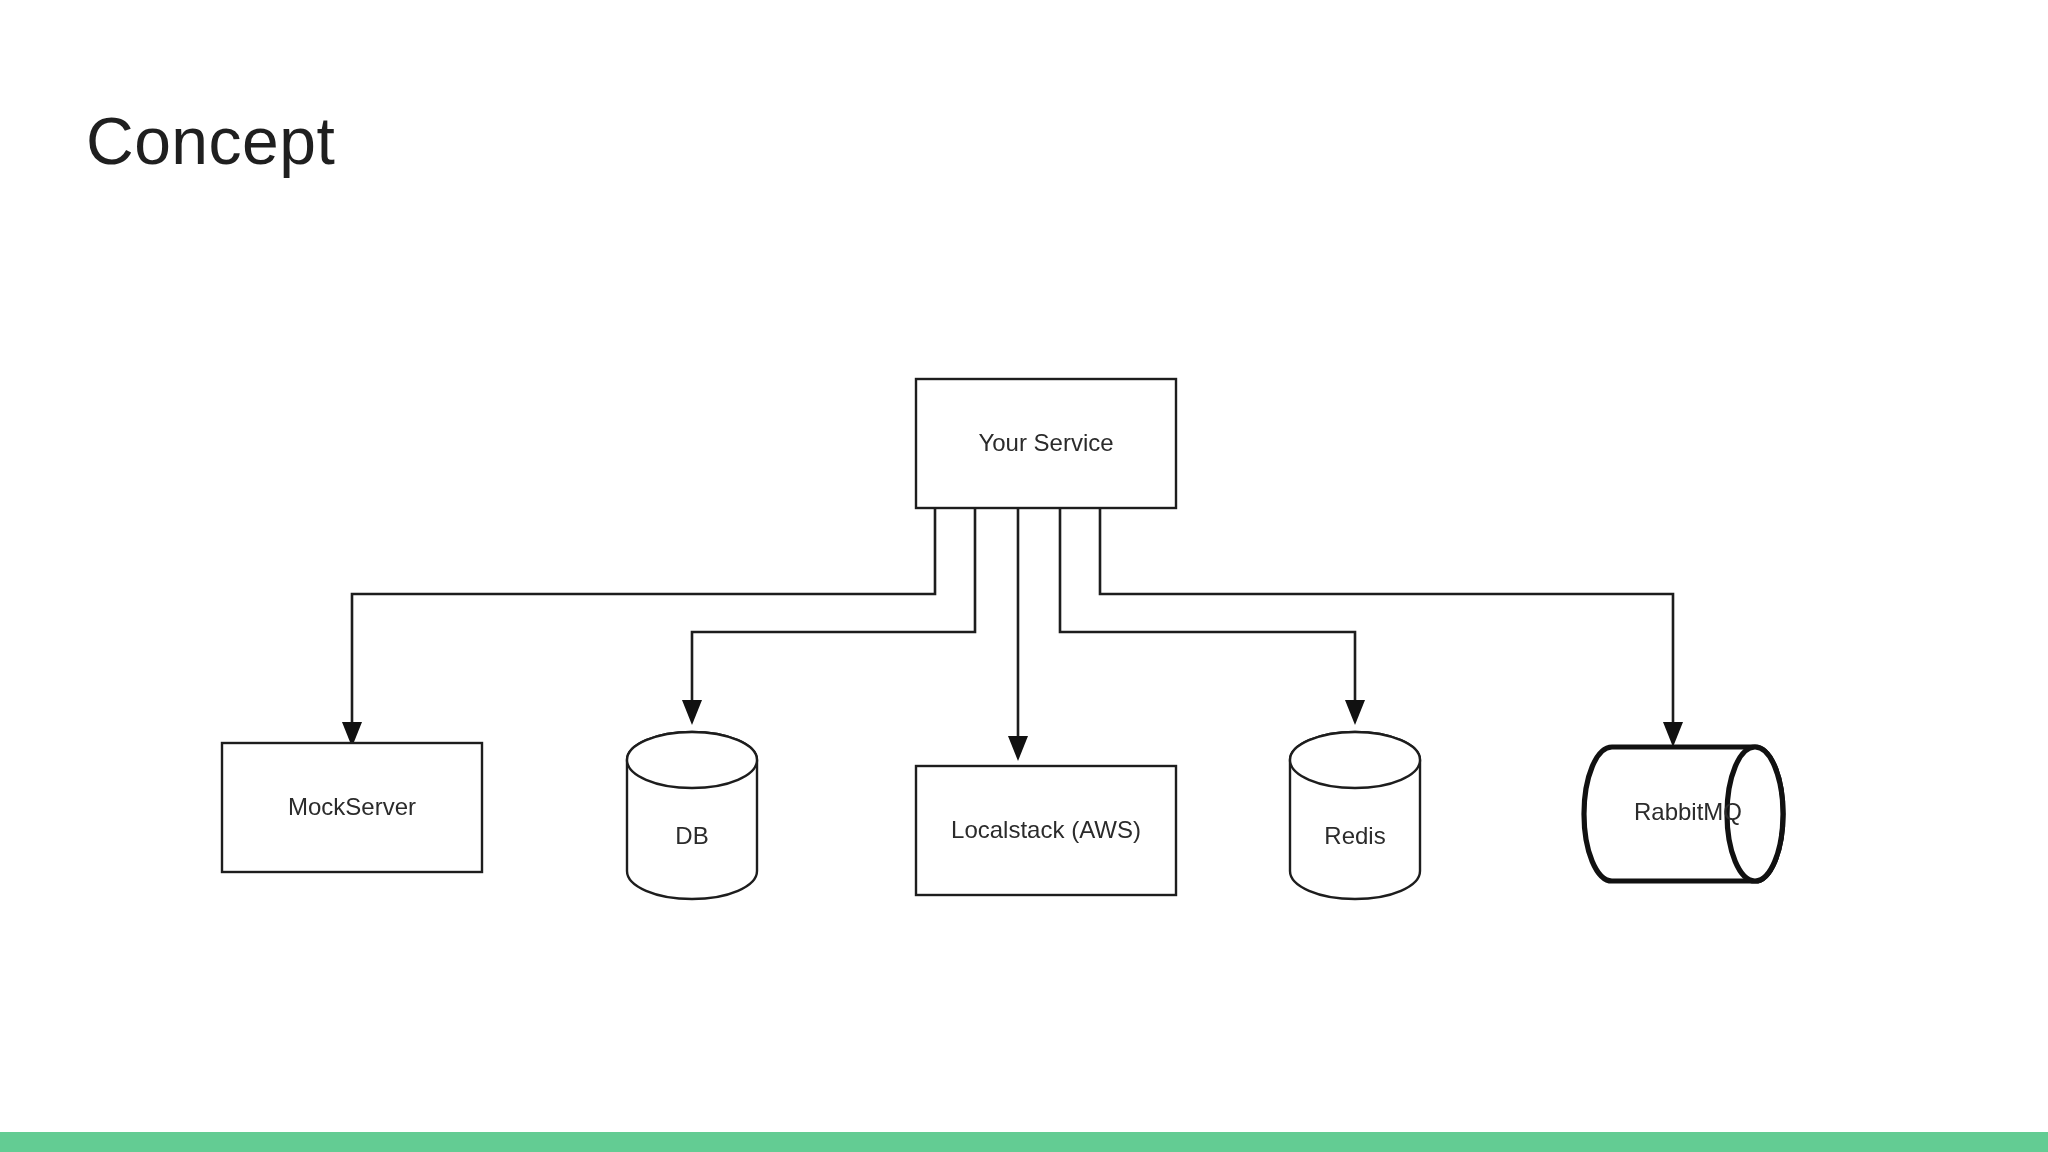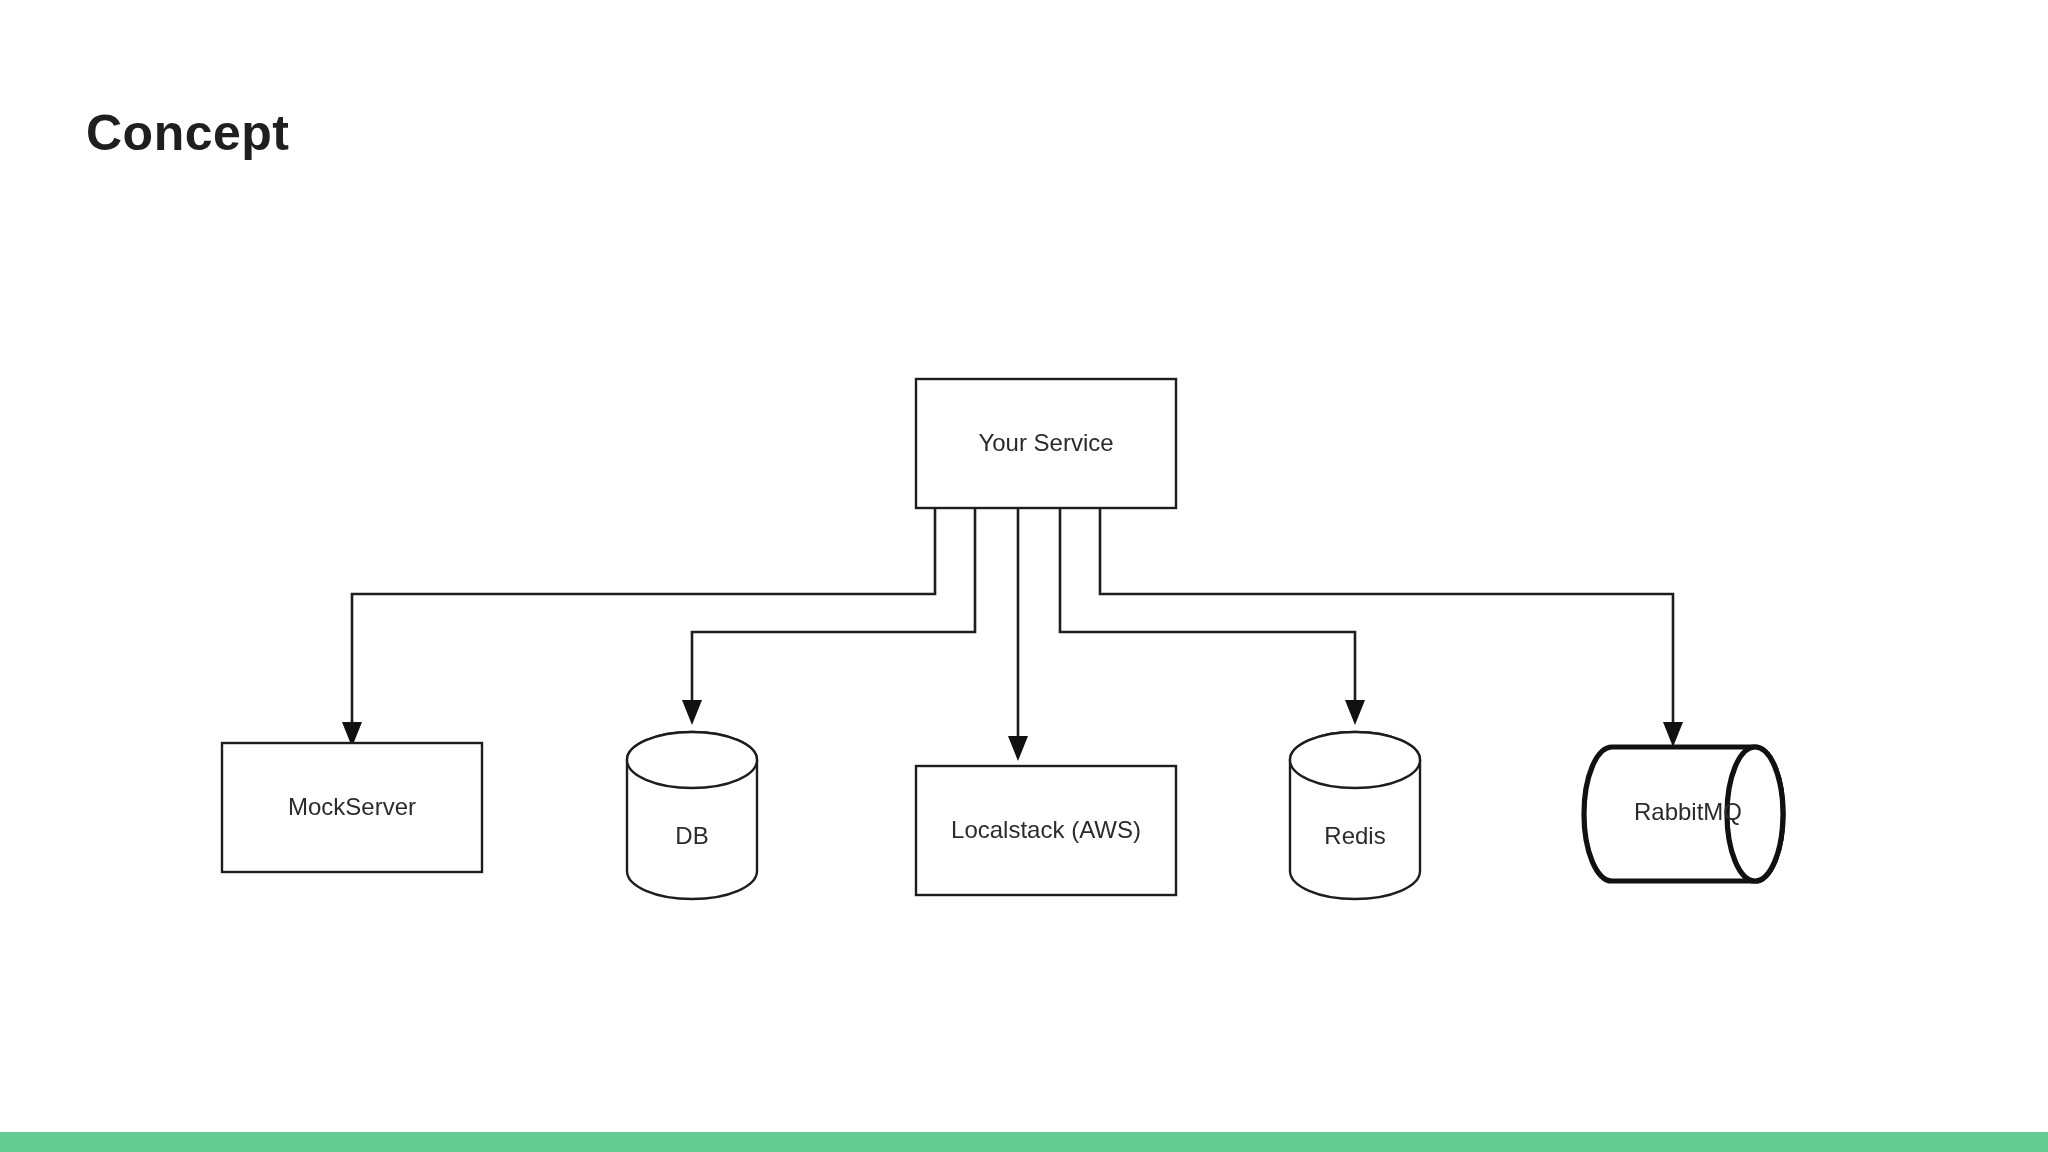--- a/index.html
+++ b/index.html
@@ -14,22 +14,22 @@
     position: relative;
     overflow: hidden;
     font-family: "Liberation Sans", sans-serif;
   }
 
   
   #slide-title {
     position: absolute;
     left: 86px;
     top: 108px;
-    font-size: 50px;
-    font-weight: 700;
+    font-size: 66px;
+    font-weight: 400;
     letter-spacing: 0.5px;
     color: #1f1f1f;
     line-height: 1;
     white-space: nowrap;
   }
 
   
   #diagram-canvas {
     position: absolute;
     left: 0;

